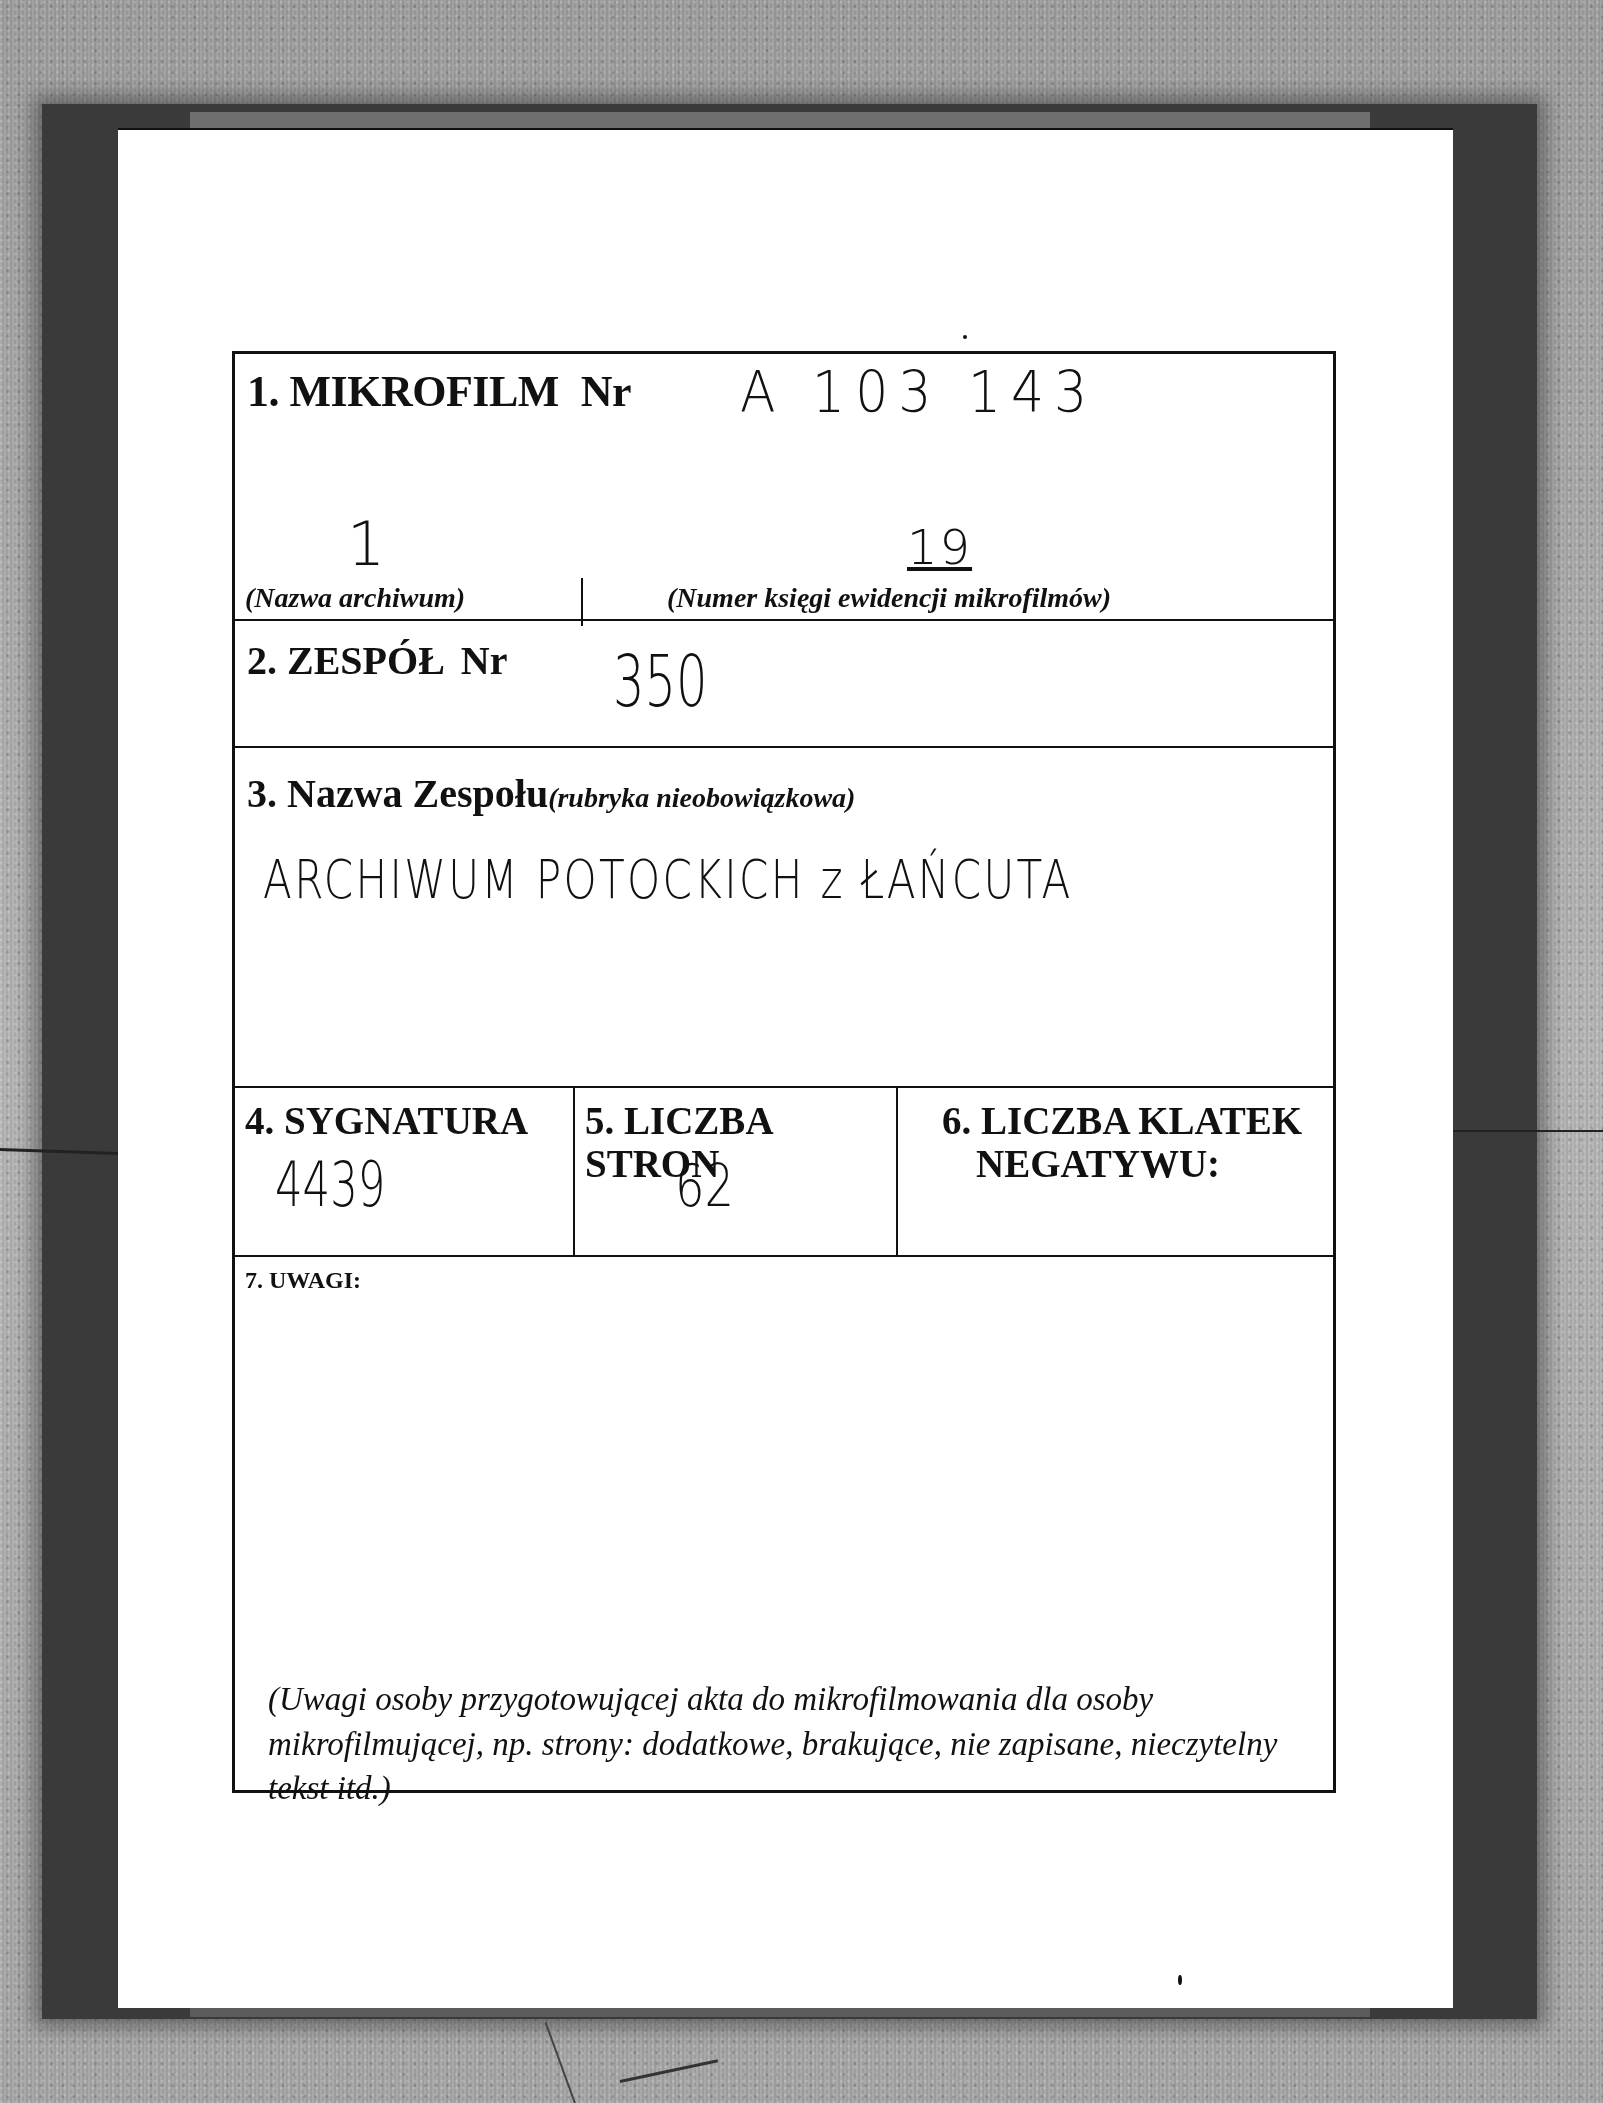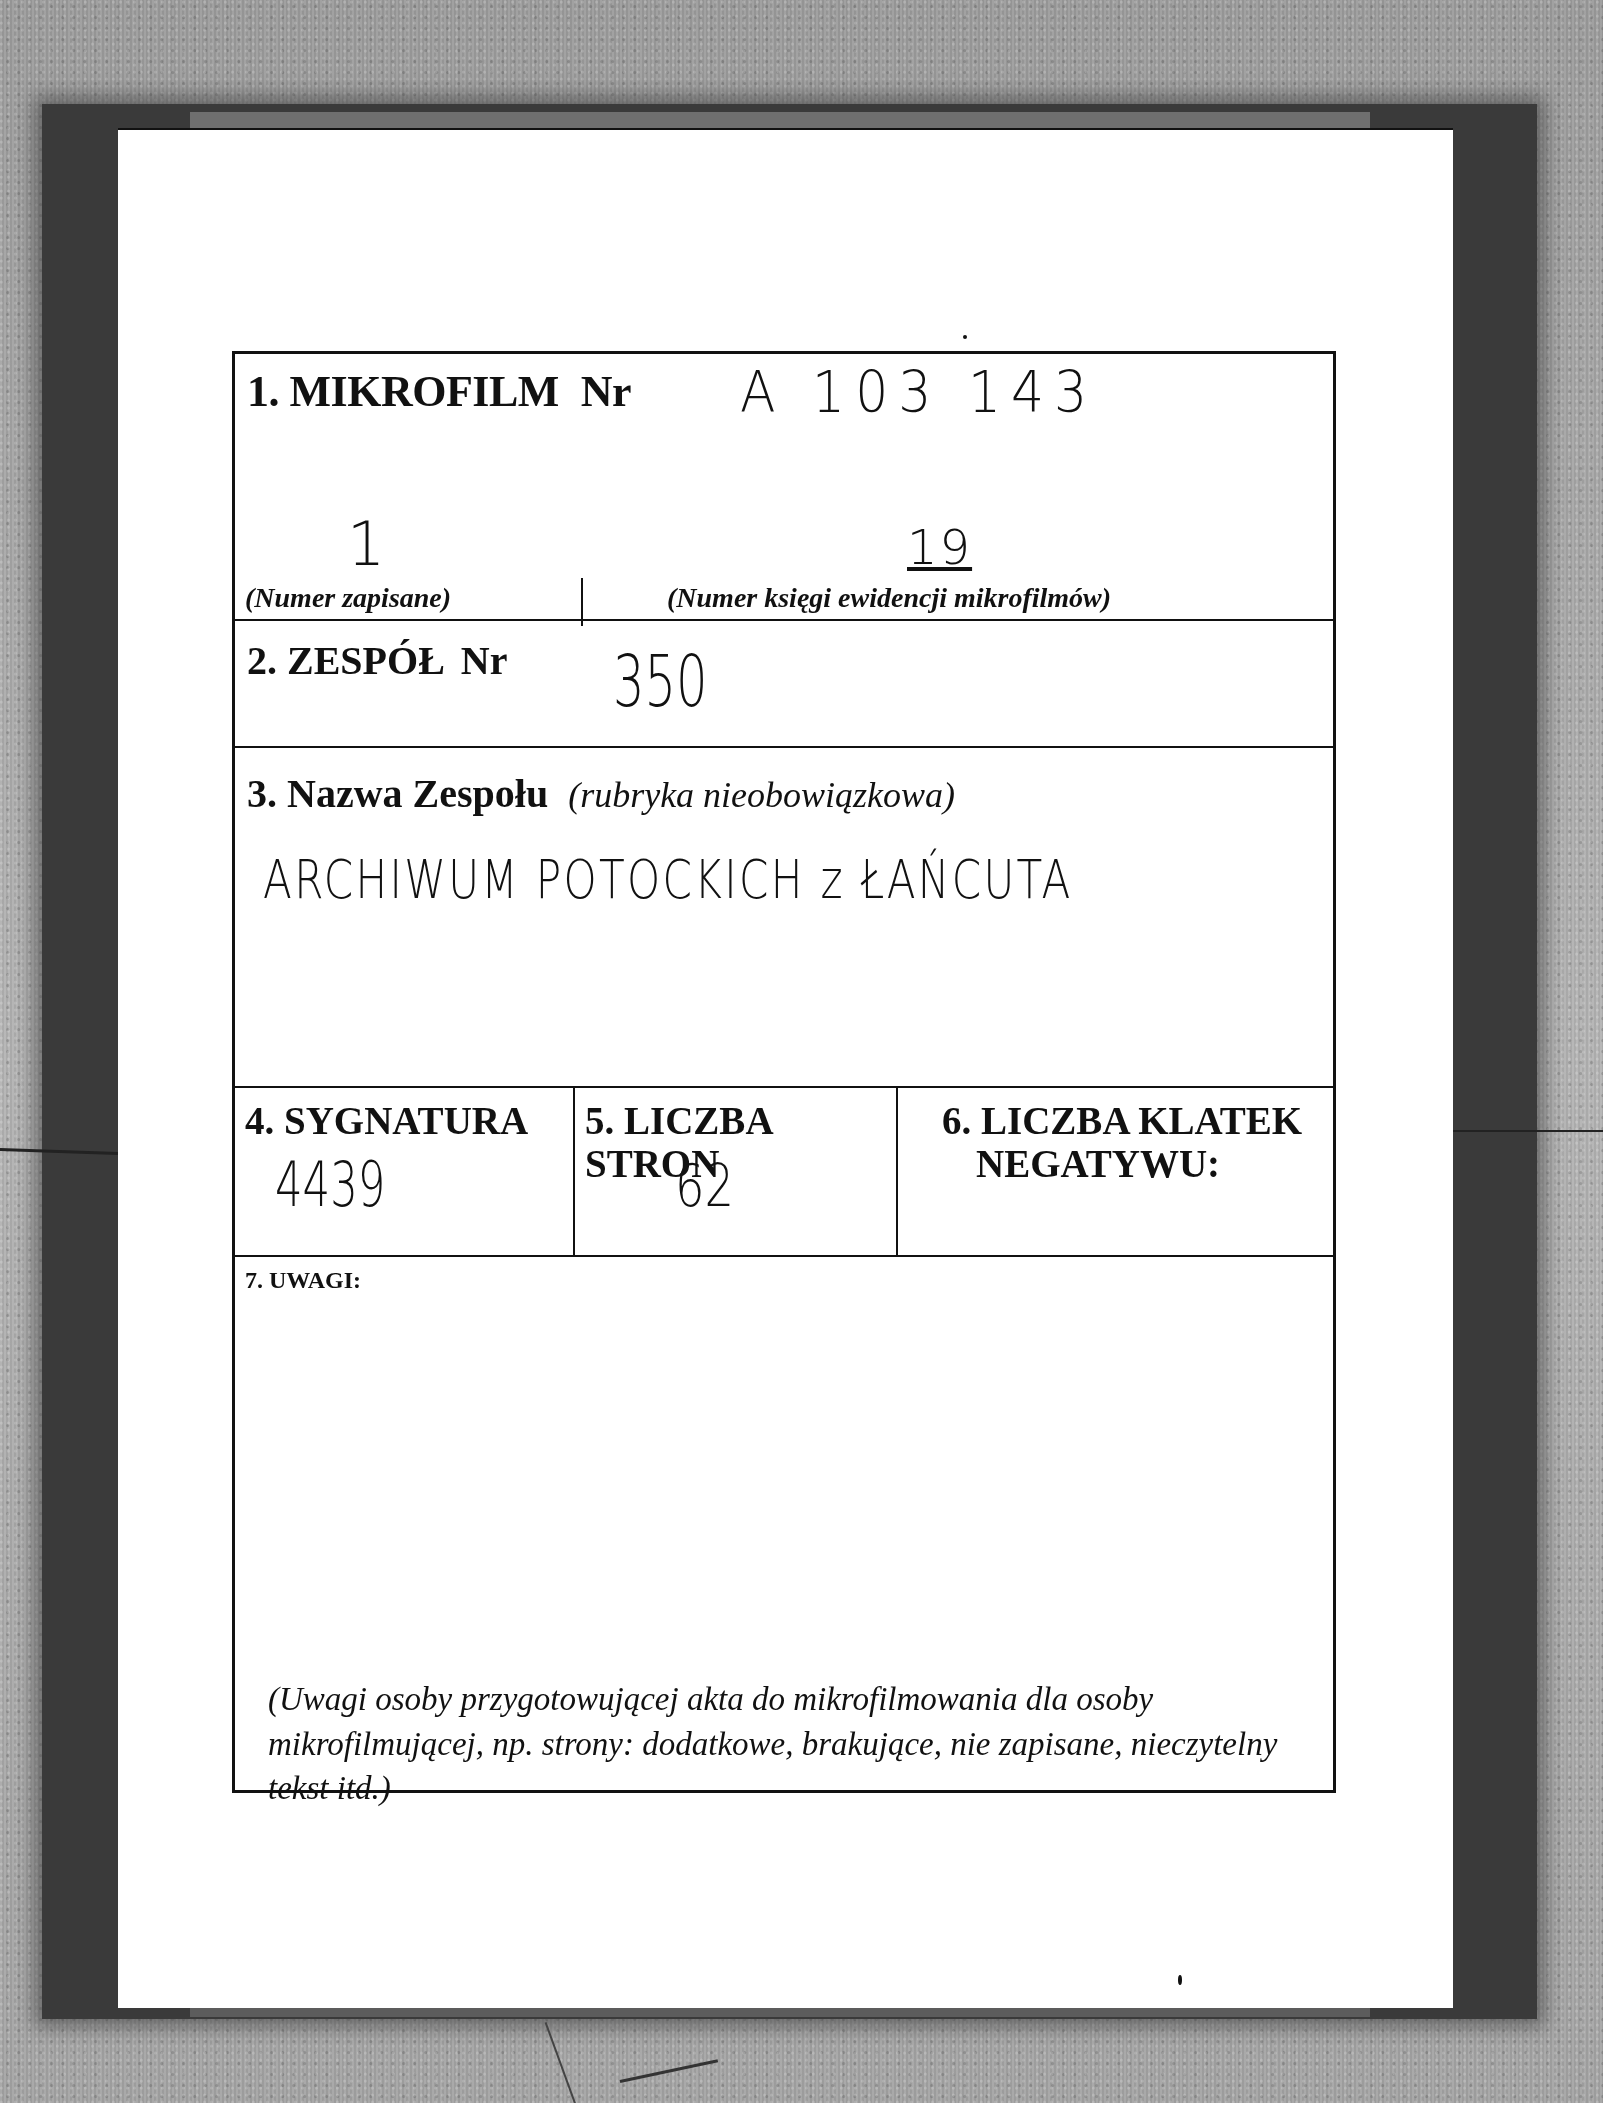--- a/index.html
+++ b/index.html
@@ -58,21 +58,21 @@
     .sub-label {
       position: absolute; top: 228px; font-style: italic; font-weight: bold; font-size: 28px; color: #111;
     }
     .sub-archive { left: 10px; }
     .sub-book { left: 432px; }
     .tick-mark { position: absolute; left: 346px; top: 224px; width: 2px; height: 48px; background: #111; }
     .h2 { position: absolute; left: 12px; top: 16px; font-size: 40px; }
     .h2 .nr { margin-left: 16px; }
     .hand-zespol { left: 378px; top: 18px; font-size: 62px; transform: scaleX(0.8) scaleY(1.15); transform-origin: left top; }
     .h3 { position: absolute; left: 12px; top: 22px; font-size: 40px; }
-    .h3 .opt { font-weight: normal; font-style: italic; font-size: 36px; margin-left: 20px; }
+    .h3 .opt { font-weight: bold; font-style: italic; font-size: 28px; margin-left: 0; }
     .hand-name { left: 28px; top: 100px; font-size: 54px; letter-spacing: 3px; transform: scaleX(0.78); transform-origin: left top; white-space: nowrap; }
     .col { position: absolute; top: 0; bottom: 0; box-sizing: border-box; }
     .col-4 { left: 0; width: 340px; border-right: 2px solid #111; }
     .col-5 { left: 340px; width: 323px; border-right: 2px solid #111; }
     .col-6 { left: 697px; right: 0; }
     .col-label { position: absolute; left: 10px; top: 12px; font-size: 39px; font-weight: bold; color: #111; line-height: 1.1; }
     .col-label .line2 { display: block; padding-left: 34px; }
     .hand-sygn { left: 40px; top: 60px; font-size: 62px; transform: scaleX(0.7); transform-origin: left top; }
     .hand-pages { left: 100px; top: 64px; font-size: 58px; transform: scaleX(0.8); transform-origin: left top; }
     .h7 { position: absolute; left: 10px; top: 10px; font-size: 24px; }
@@ -101,21 +101,21 @@
 
 <div class="form-box">
 
   <div class="row row-1">
     <div class="h1 label-bold">
       <span>1. MIKROFILM</span><span class="nr">Nr</span>
     </div>
     <div class="hand hand-film">A 103 143</div>
     <div class="hand hand-archive-num">1</div>
     <div class="hand hand-book-num">19</div>
-    <div class="sub-label sub-archive">(Numer zapisane)</div>
+    <div class="sub-label sub-archive">(Nazwa archiwum)</div>
     <div class="tick-mark"></div>
     <div class="sub-label sub-book">(Numer księgi ewidencji mikrofilmów)</div>
   </div>
 
   <div class="row row-2">
     <div class="h2 label-bold">
       <span>2. ZESPÓŁ</span><span class="nr">Nr</span>
     </div>
     <div class="hand hand-zespol">350</div>
   </div>

